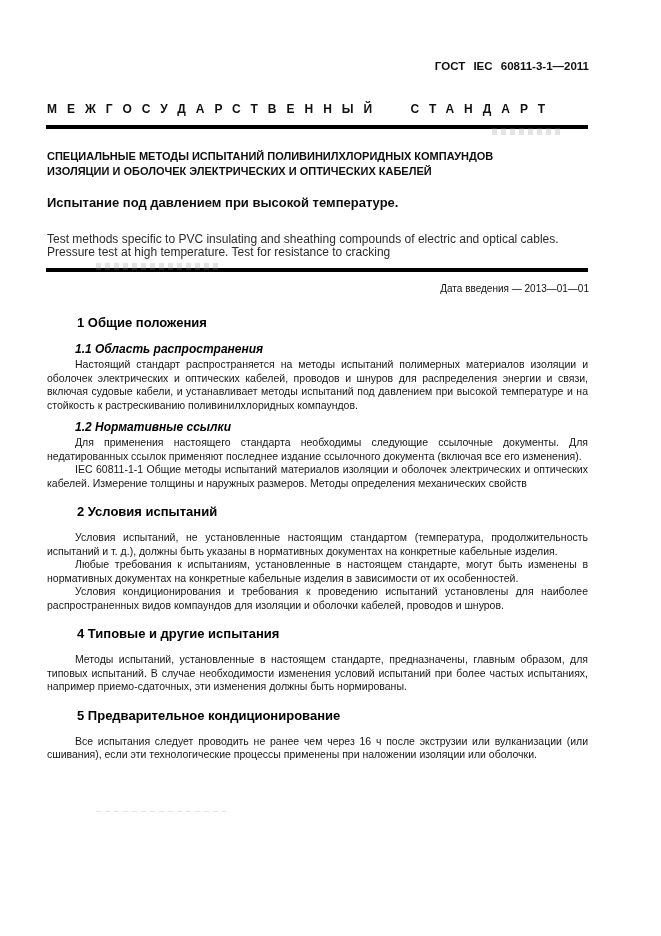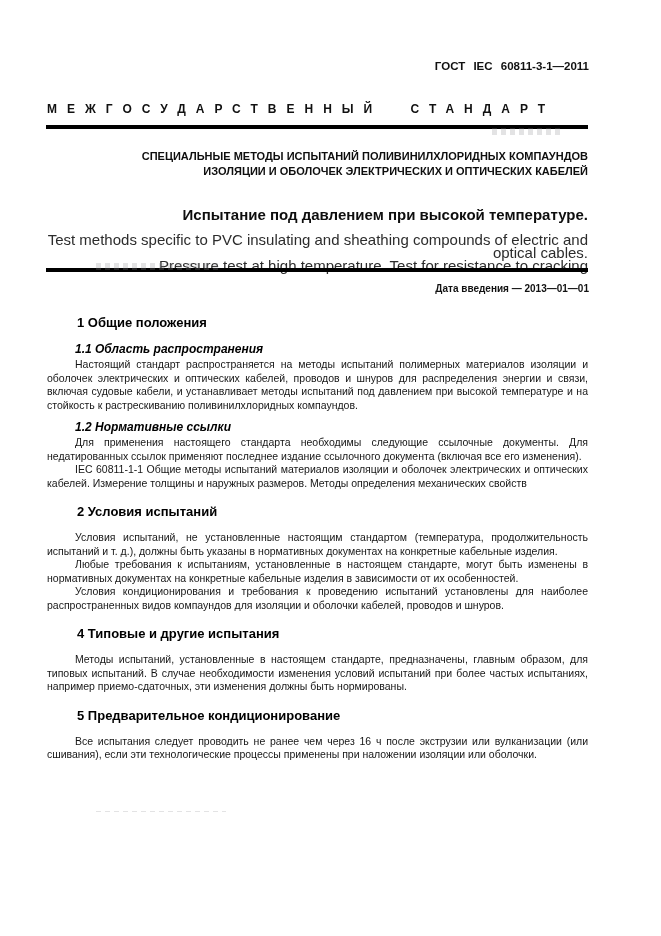--- a/index.html
+++ b/index.html
@@ -55,49 +55,49 @@
       rgba(140,140,145,0.8) 0 5px, transparent 5px 9px);
     pointer-events: none;
   }
   .art-1 { top: 128px; left: 492px; width: 68px; }
   .art-2 { top: 263px; left: 96px;  width: 122px; }
   .art-3 { top: 811px; left: 96px;  width: 130px; }
   .title-block {
     position: absolute;
     left: 47px;
     width: 541px;
-    text-align: right;
+    text-align: left;
   }
   .title-ru {
     top: 149px;
     font-size: 11px;
     font-weight: bold;
     line-height: 14.5px;
     color: #0e0e0e;
   }
   .subtitle-ru {
-    top: 208px;
-    font-size: 15px;
+    top: 196px;
+    font-size: 13px;
     font-weight: bold;
     line-height: 14.5px;
     color: #0e0e0e;
   }
   .title-en {
     top: 233px;
-    font-size: 15px;
+    font-size: 12px;
     font-weight: normal;
     line-height: 13px;
     color: #2c2c2c;
   }
   .effective-date {
     position: absolute;
     top: 283px;
     right: 72px;
     font-size: 10px;
-    font-weight: bold;
+    font-weight: normal;
     color: #111;
   }
   .content {
     position: absolute;
     top: 315px;
     left: 47px;
     width: 541px;
   }
   .section-heading {
     margin: 14px 0 12px 30px;

